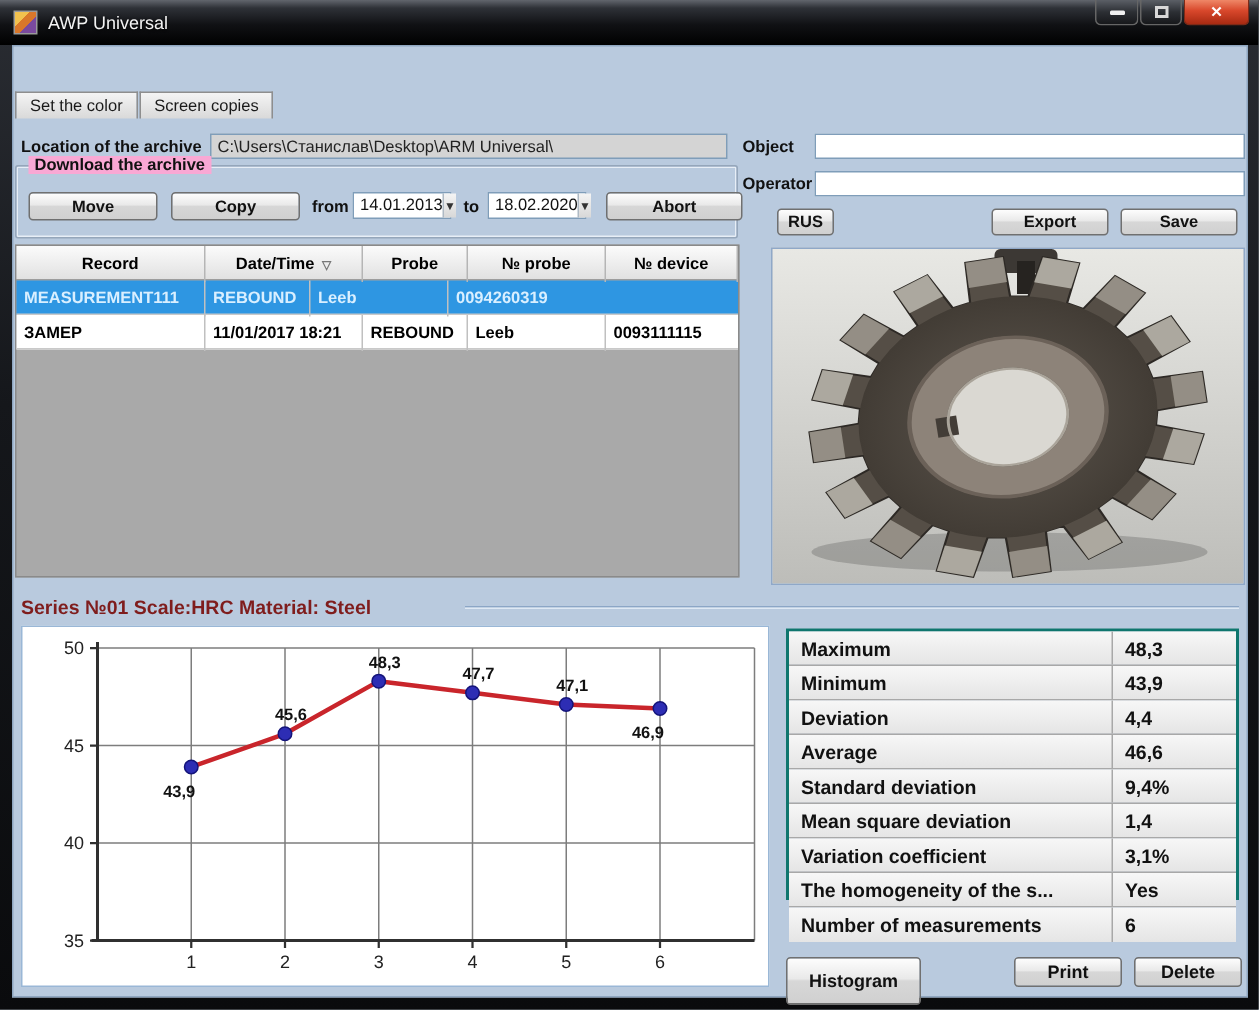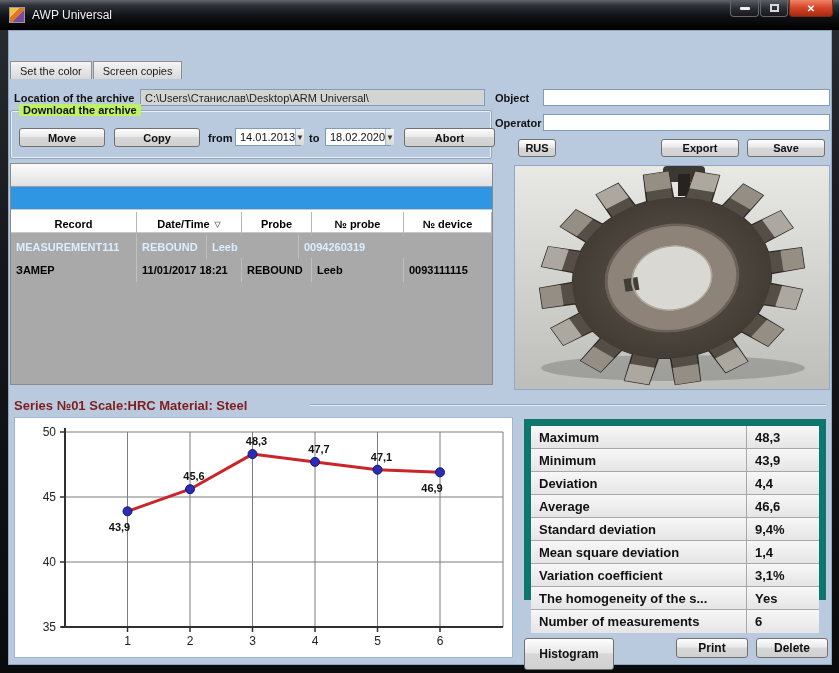--- a/index.html
+++ b/index.html
@@ -39,21 +39,21 @@
   .lbl{ position:absolute; font-size:11px; font-weight:bold; color:#111; white-space:nowrap; }
 
   input.fld{ position:absolute; border:1px solid #7f9db9; font:11px "Liberation Sans", sans-serif;
     color:#222; padding:0 4px; height:17px; }
   .fld.gray{ background:#d4d4d4; }
   .fld.white{ background:#fff; }
 
   
   .group{ position:absolute; left:2px; top:80px; width:482px; height:49px;
     border:1px solid #95a6ba; border-radius:2px; box-shadow:inset 0 0 0 1px #e7eef6; }
-  .group-legend{ position:absolute; left:8px; top:-7px; background:#bef264; padding:0 4px;
+  .group-legend{ position:absolute; left:8px; top:-7px; background:#f9a8d4; padding:0 4px;
     font-size:11px; font-weight:bold; color:#111; }
 
   .btn{ position:absolute; border:1px solid #707070; border-radius:3px;
     background:linear-gradient(180deg,#fdfdfd 0%,#e9e9e9 45%,#d7d7d7 50%,#d0d0d0 100%);
     font:bold 11px "Liberation Sans", sans-serif; color:#111;
     display:flex; align-items:center; justify-content:center; cursor:default; }
 
   .combo{ position:absolute; height:18px; background:#fff; border:1px solid #7f9db9;
     font:11px "Liberation Sans", sans-serif; color:#111; display:flex; align-items:center;
     padding-left:4px; }
@@ -63,40 +63,40 @@
 
   
   .dtable{ position:absolute; left:2px; top:133px; width:483px; height:222px;
     background:#a9a9a9; border:1px solid #8a8a8a; }
   .trow{ display:flex; height:23px; }
   .trow.head{ background:linear-gradient(180deg,#fbfbfb,#e1e1e1); border-bottom:1px solid #9d9d9d; }
   .trow.head .tcell{ justify-content:center; font-weight:bold; border-right:1px solid #b5b5b5; }
   .trow.datarow{ background:#fff; border-bottom:1px solid #c9c9c9; font-weight:bold; }
   .trow.datarow.selected{ background:#2e96e2; color:#d9efff; }
   .tcell{ display:flex; align-items:center; font-size:11px; padding:12px 5px; overflow:hidden;
-    white-space:nowrap; border-right:1px solid #c0c0c0;margin-top:48px; }
+    white-space:nowrap; border-right:1px solid #c0c0c0; }
   .c0{ width:126px; } .c1{ width:105px; } .c2{ width:70px; } .c3{ width:92px; } .c4{ width:88px; border-right:none; }
   .sort-ic{ font-size:8px; color:#777; margin-left:5px; }
 
   
   .photo{ position:absolute; left:506px; top:135px; width:316px; height:225px;
     border:1px solid #8fa8c8; background:#d7d7d3; overflow:hidden; }
 
   
   .series-bar{ position:absolute; left:6px; top:366px; width:812px; height:16px; }
   .series-bar .txt{ font-size:13px; font-weight:bold; color:#7f1d1d; white-space:nowrap; }
   .series-bar .rule{ position:absolute; left:296px; right:0; top:8px; height:2px;
     border-top:1px solid #8ca6c6; border-bottom:1px solid #dfe9f4; }
 
   .chartbox{ position:absolute; left:6px; top:387px; width:499px; height:241px;
     background:#fff; border:1px solid #9ab7d6; }
 
   
   .stats{ position:absolute; left:516px; top:389px; width:302px; height:181px;
-    border:7px solid #0f766e; background:#cfd8e4; }
+    border:2px solid #0f766e; background:#cfd8e4; }
   .srow{ display:flex; height:23px; border-bottom:1px solid #a8a8a8;
     background:linear-gradient(180deg,#f7f7f7,#e5e5e5); }
   .srow:last-child{ border-bottom:none; }
   .slabel{ width:216px; display:flex; align-items:center; padding-left:8px;
     font-size:13px; font-weight:bold; color:#111; border-right:1px solid #a8a8a8;
     white-space:nowrap; overflow:hidden; }
   .svalue{ flex:1; display:flex; align-items:center; padding-left:8px;
     font-size:13px; font-weight:bold; color:#111; }
 
   .btn.big{ font-size:12px; }

